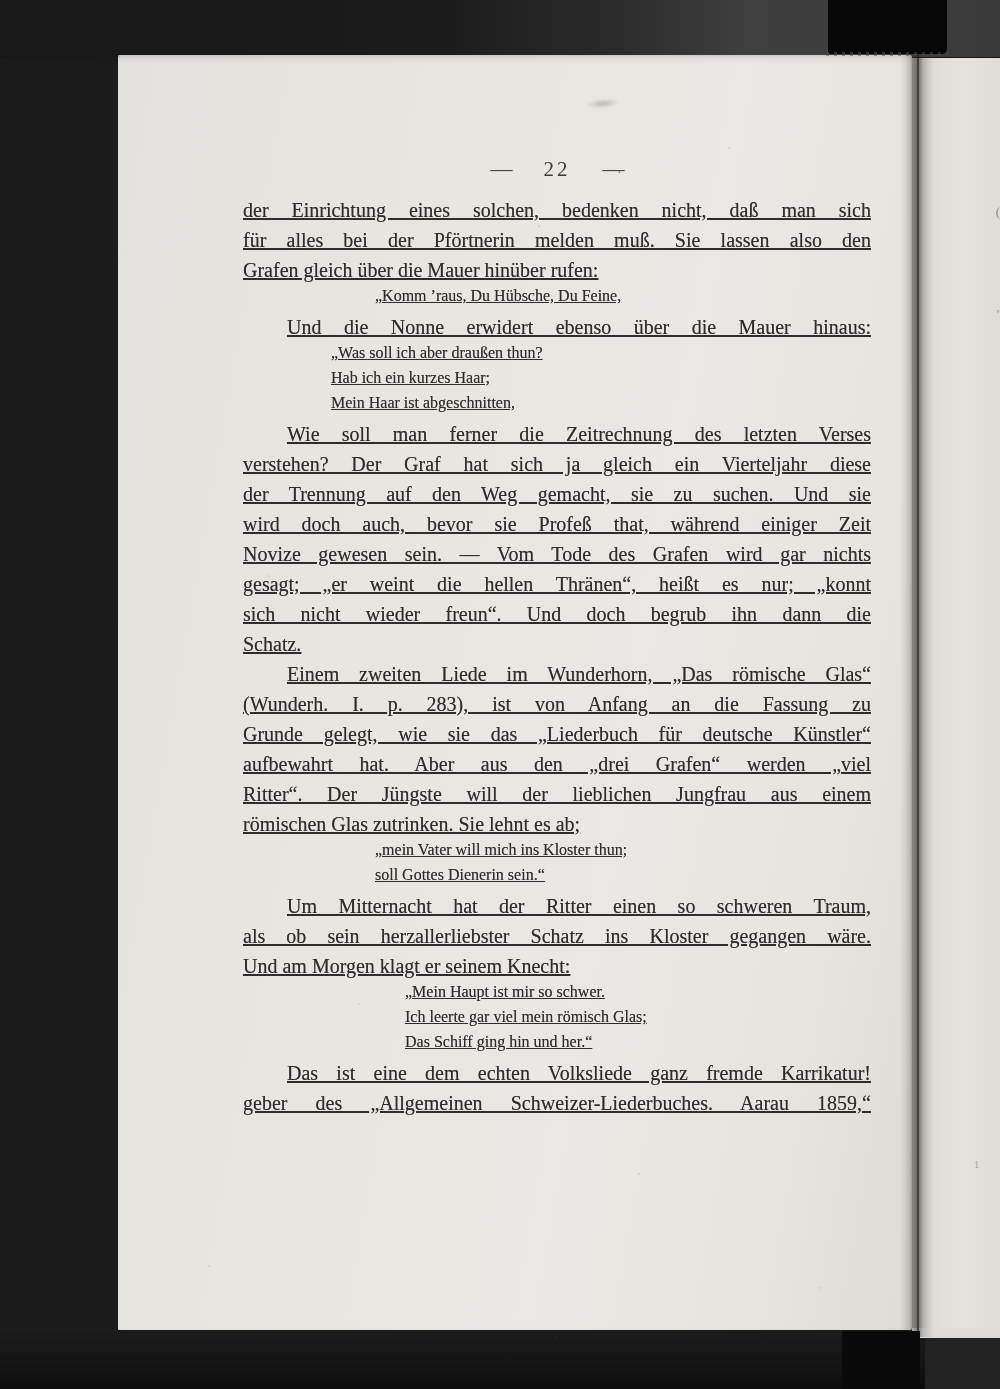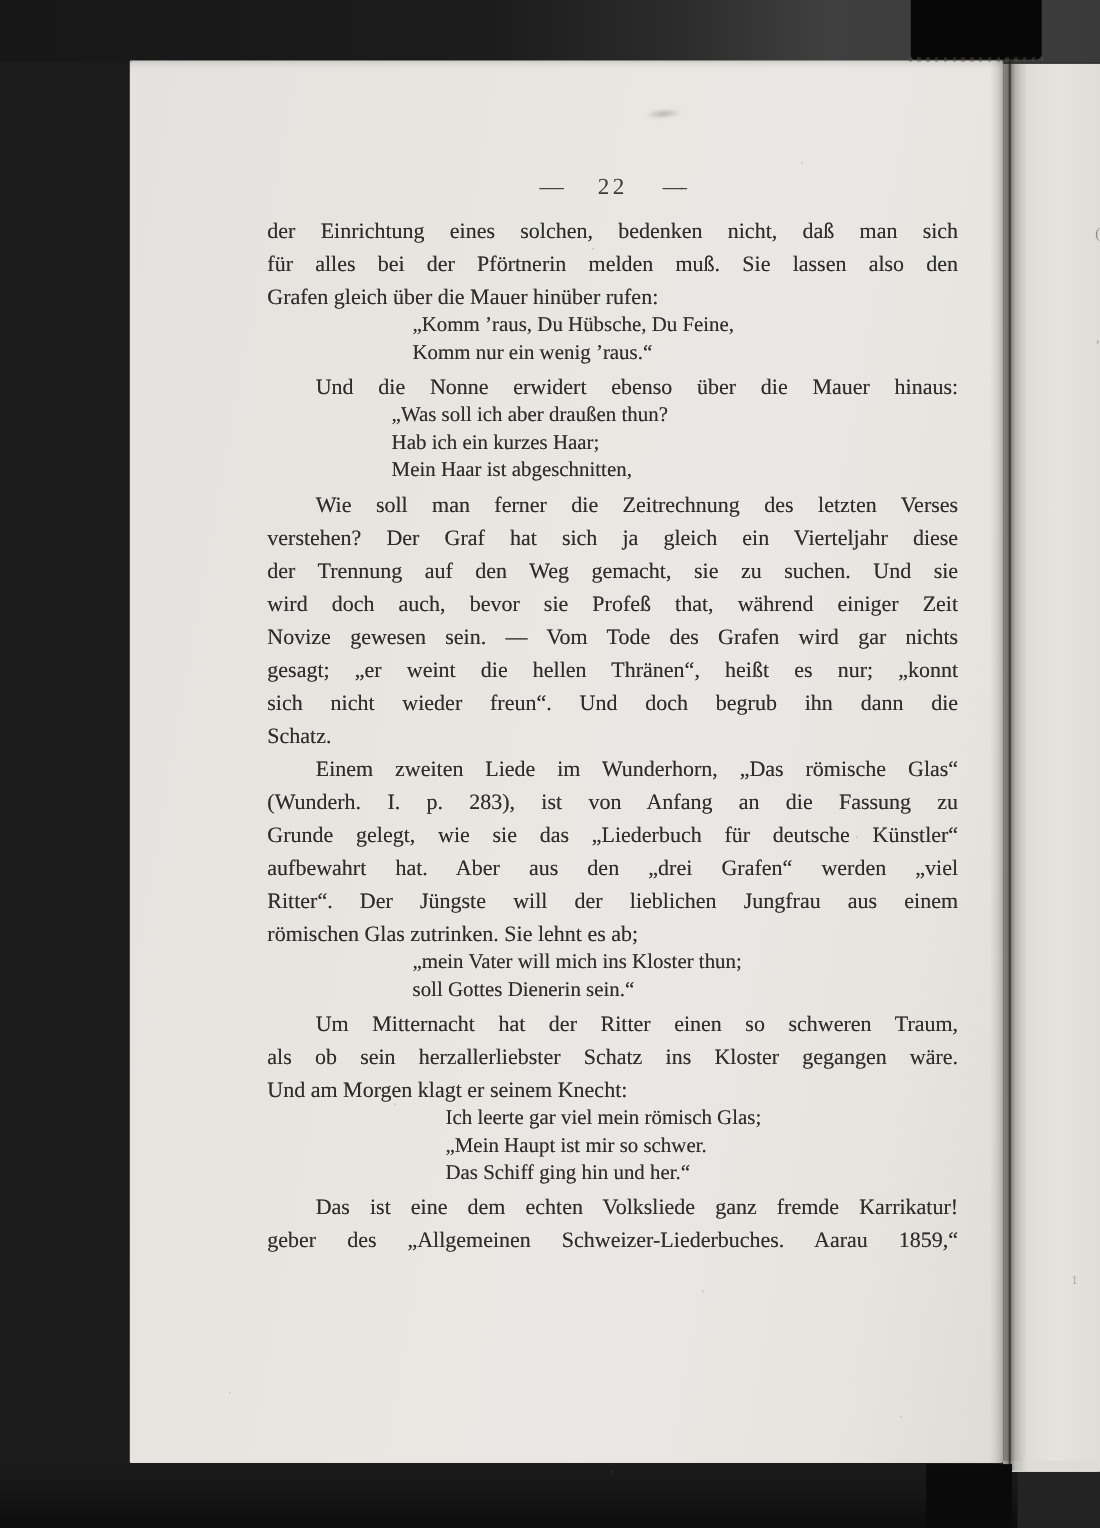--- a/index.html
+++ b/index.html
@@ -88,34 +88,35 @@
   .smudge{
     position:absolute;left:468px;top:44px;width:34px;height:9px;border-radius:50%;
     background:radial-gradient(ellipse at center,rgba(120,117,108,.45),rgba(120,117,108,0) 70%);
     filter:blur(1px);transform:rotate(-4deg);
   }
   
   .lines{
     position:absolute;left:125px;top:140px;width:628px;z-index:2;
     color:var(--ink);font-size:20px;
     text-shadow:0 0 .5px rgba(46,45,43,.55);
+    text-decoration:underline;
   }
   .block{margin:0;}
   .body-line{
     height:30px;line-height:30px;white-space:nowrap;
   }
   .body-line.just{
     white-space:normal;text-align:justify;text-align-last:justify;
   }
   .body-line.ind{text-indent:44px;}
   .verse{margin:-2px 0 4px 132px;}
-  .lines > .block:nth-child(4){margin-left:113px;}
+  .lines > .block:nth-child(4){margin-left:88px;}
   .lines > .block:nth-child(9){margin-left:162px;}
   .verse-line{
-    height:25px;line-height:25px;font-size:19px;white-space:nowrap;
+    height:25px;line-height:25px;font-size:16px;white-space:nowrap;
   }
 </style>
 </head>
 <body>
 
 <div class="stage">
   <div class="top-band"></div>
   <div class="bottom-band"></div>
   <div class="bottom-band-right"></div>
 
@@ -138,21 +139,20 @@
     </div>
 
     <div class="lines">
         <div class="block para">
           <div class="body-line just">der Einrichtung eines solchen, bedenken nicht, daß man sich</div>
           <div class="body-line just">für alles bei der Pförtnerin melden muß.  Sie lassen also den</div>
           <div class="body-line">Grafen gleich über die Mauer hinüber rufen:</div>
         </div>
         <div class="block verse">
           <div class="verse-line">„Komm ’raus, Du Hübsche, Du Feine,</div>
-          <div class="verse-line">Komm nur ein wenig ’raus.“</div>
         </div>
         <div class="block para">
           <div class="body-line just ind">Und die Nonne erwidert ebenso über die Mauer hinaus:</div>
         </div>
         <div class="block verse">
           <div class="verse-line">„Was soll ich aber draußen thun?</div>
           <div class="verse-line">Hab ich ein kurzes Haar;</div>
           <div class="verse-line">Mein Haar ist abgeschnitten,</div>
         </div>
         <div class="block para">
@@ -176,22 +176,22 @@
         <div class="block verse">
           <div class="verse-line">„mein Vater will mich ins Kloster thun;</div>
           <div class="verse-line">soll Gottes Dienerin sein.“</div>
         </div>
         <div class="block para">
           <div class="body-line just ind">Um Mitternacht hat der Ritter einen so schweren Traum,</div>
           <div class="body-line just">als ob sein herzallerliebster Schatz ins Kloster gegangen wäre.</div>
           <div class="body-line">Und am Morgen klagt er seinem Knecht:</div>
         </div>
         <div class="block verse">
+          <div class="verse-line">„Mein Haupt ist mir so schwer.</div>
           <div class="verse-line">Ich leerte gar viel mein römisch Glas;</div>
-          <div class="verse-line">„Mein Haupt ist mir so schwer.</div>
           <div class="verse-line">Das Schiff ging hin und her.“</div>
         </div>
         <div class="block para">
           <div class="body-line just ind">Das ist eine dem echten Volksliede ganz fremde Karrikatur!</div>
           <div class="body-line just">geber des „Allgemeinen Schweizer-Liederbuches.  Aarau 1859,“</div>
         </div>
       </div>
   </div>
 
   <div class="gutter"></div>

